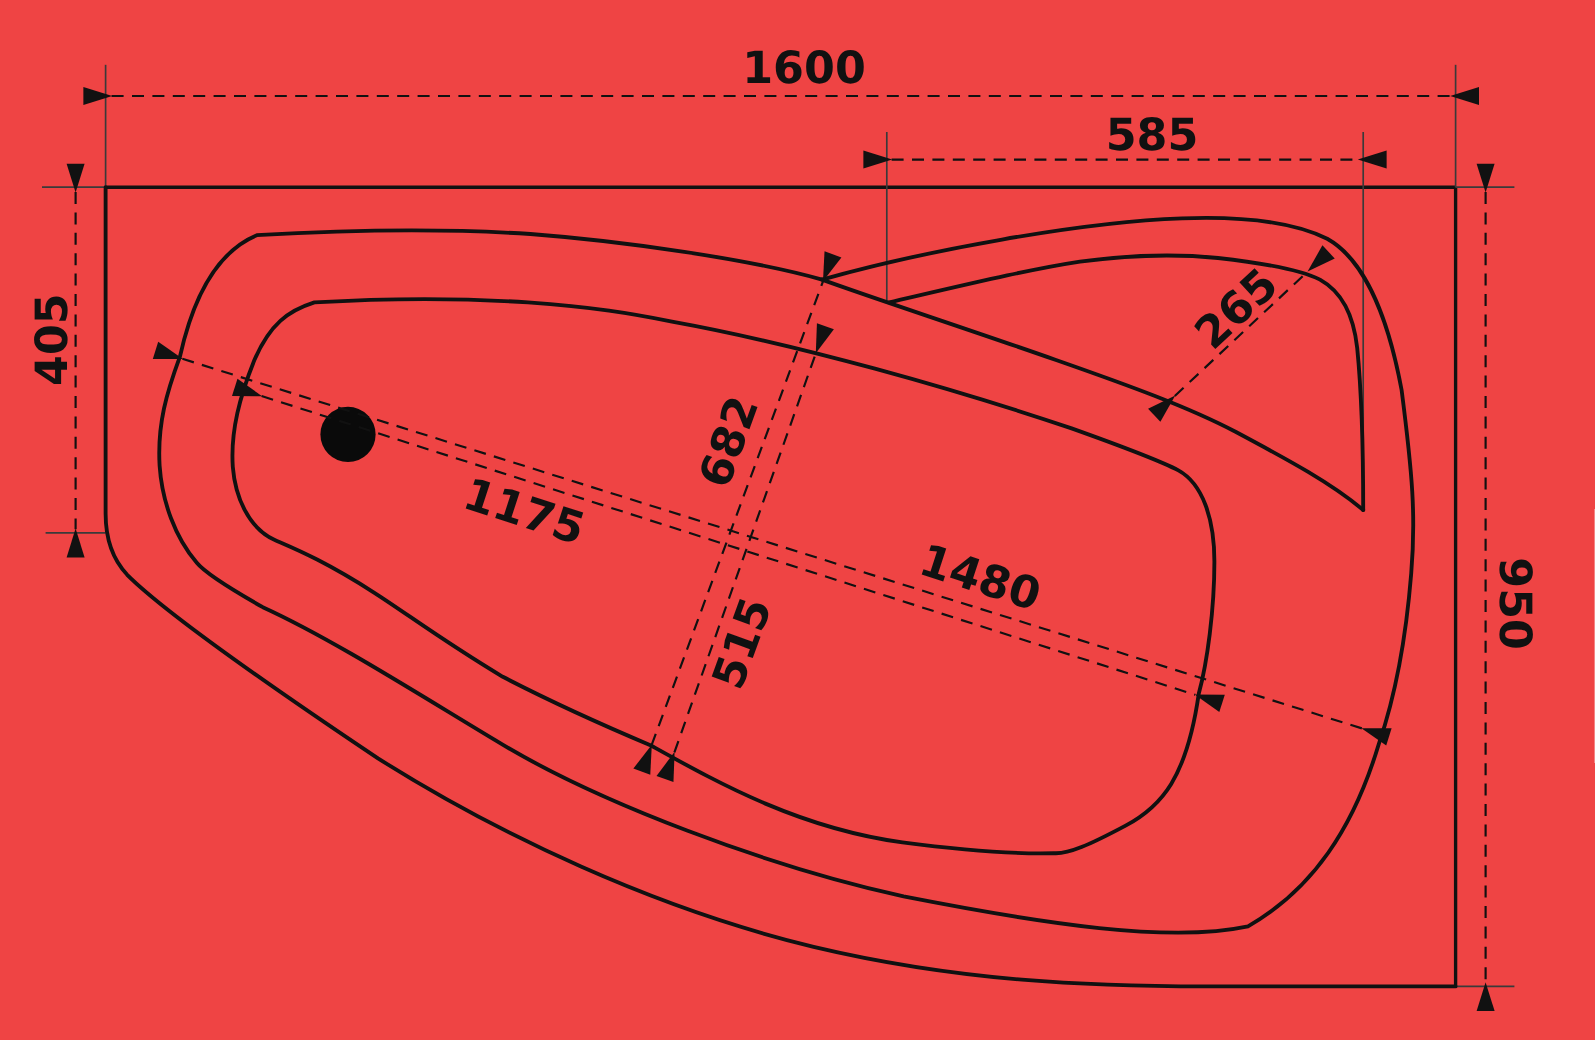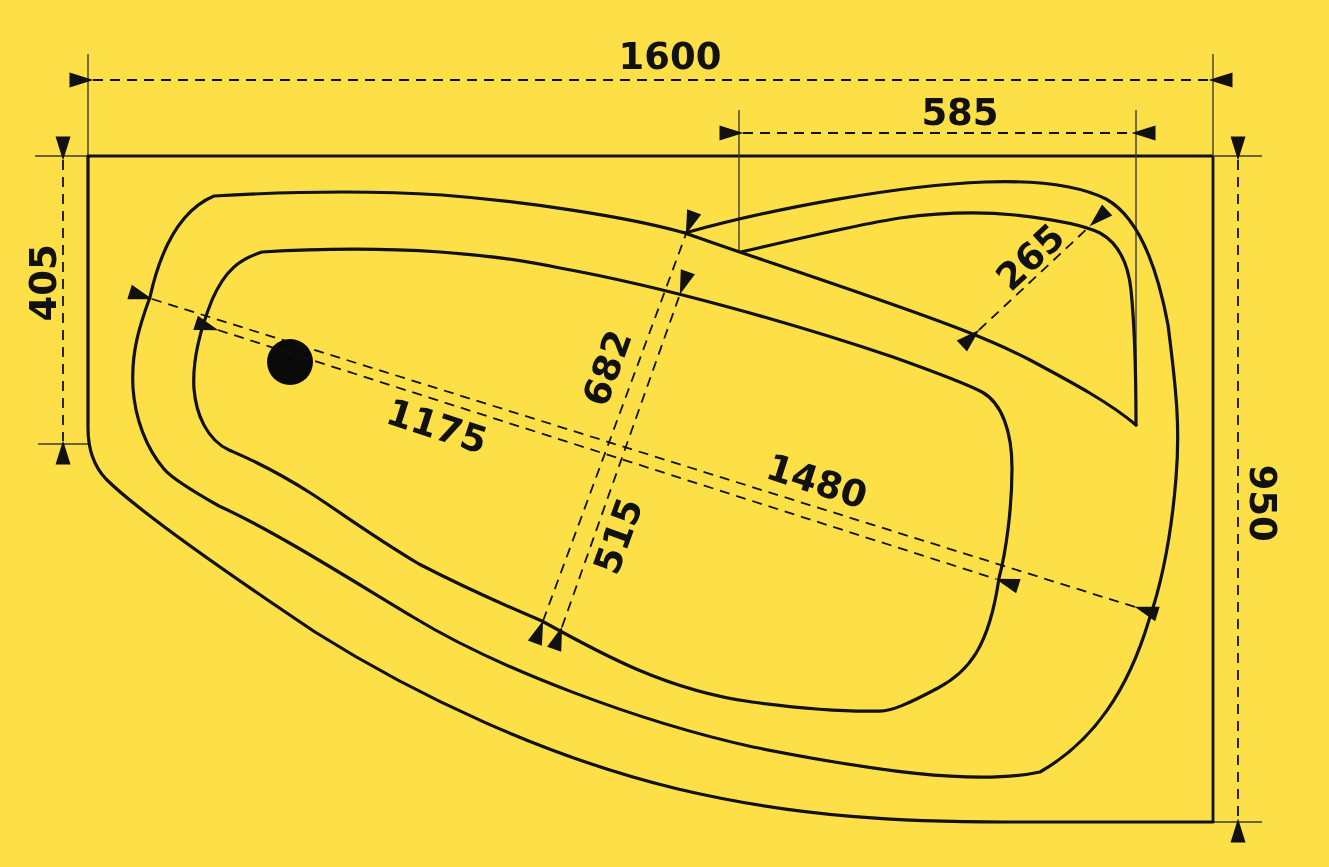--- a/index.html
+++ b/index.html
@@ -4,21 +4,21 @@
 <style>
   html, body {
     margin: 0;
     padding: 0;
     background: #ffffff;
   }
   .stage {
     position: relative;
     width: 1329px;
     height: 867px;
-    background: #fde047;
+    background: #ef4444;
     overflow: hidden;
   }
   svg { display: block; }
   .outline {
     fill: none;
     stroke: #111111;
     stroke-width: 3.2;
     stroke-linecap: round;
     stroke-linejoin: round;
   }

